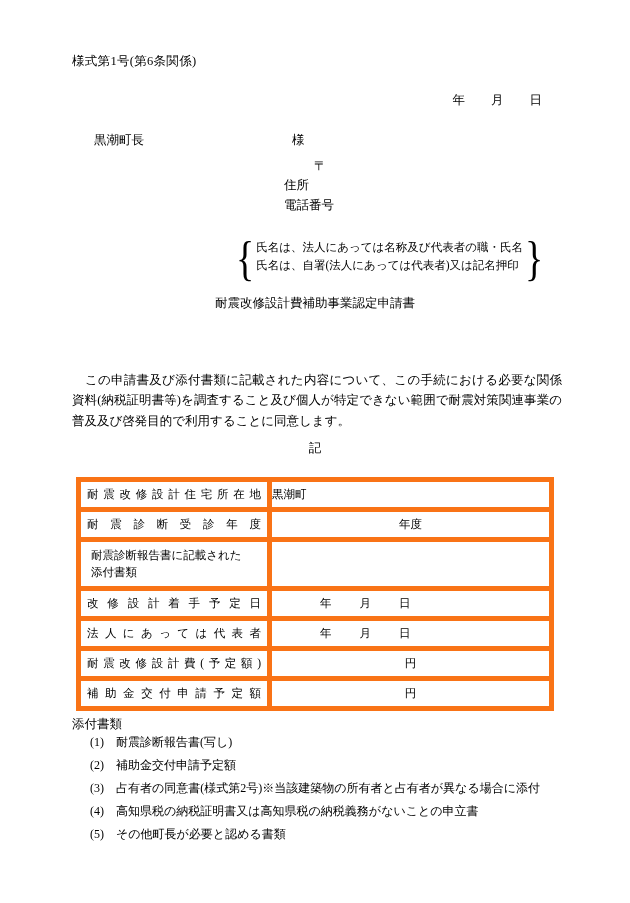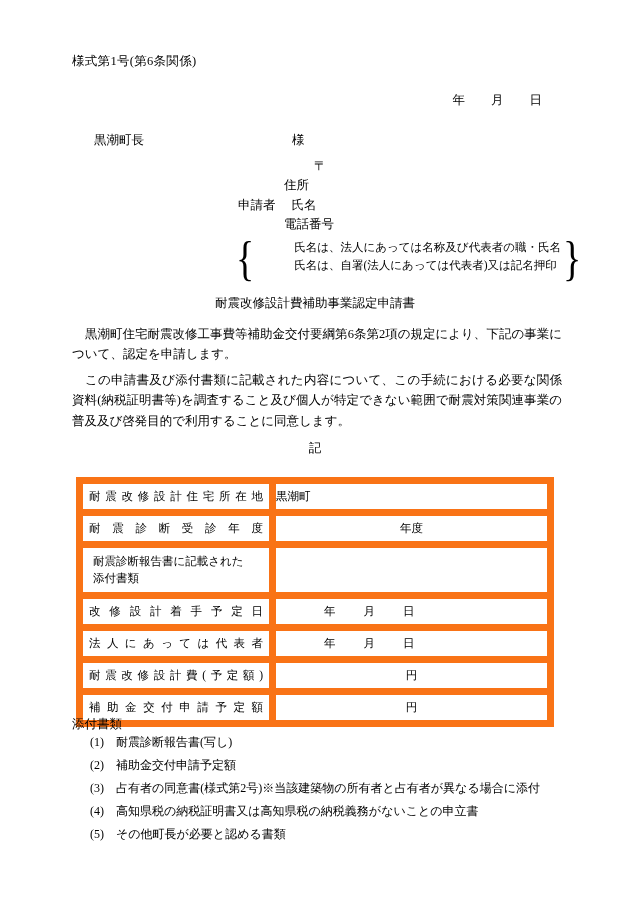--- a/index.html
+++ b/index.html
@@ -81,21 +81,20 @@
   .brace {
     font-size: 38px;
     line-height: 38px;
     display: flex;
     align-items: center;
     transform: scaleY(1.25);
     margin-top: 2px;
   }
   .brace-inner {
     padding: 0 2px;
-    margin-left: 38px;
   }
 
   .title {
     position: absolute;
     left: 0;
     top: 295px;
     width: 630px;
     text-align: center;
     font-size: 12.5px;
   }
@@ -123,21 +122,21 @@
 
   table.main {
     position: absolute;
     left: 76px;
     top: 477px;
     width: 478px;
     border-collapse: collapse;
     font-size: 11.5px;
   }
   table.main td {
-    border: 7px solid #f97316;
+    border: 5px solid #f97316;
     padding: 0;
     vertical-align: middle;
     height: 25px;
   }
   td.label {
     width: 176px;
     text-align: center;
     padding: 3px 6px;
     line-height: 1.45;
   }
@@ -198,38 +197,34 @@
     <span>年</span><span class="gap-s"></span><span>月</span><span class="gap-s"></span><span>日</span>
   </div>
 
   <div class="addressee">
     <span>黒潮町長</span><span class="sama">様</span>
   </div>
 
   <div class="applicant-block">
     <div class="row ap-zip">〒</div>
     <div class="row ap-addr">住所</div>
-    <div class="row ap-name">
-      <span>申請者</span><span class="lbl2">氏名</span>
-    </div>
     <div class="row ap-tel">電話番号</div>
   </div>
 
   <div class="brace-block">
     <span class="brace">{</span>
     <span class="brace-inner">
       <div>氏名は、法人にあっては名称及び代表者の職・氏名</div>
       <div>氏名は、自署(法人にあっては代表者)又は記名押印</div>
     </span>
     <span class="brace">}</span>
   </div>
 
   <div class="title">耐震改修設計費補助事業認定申請書</div>
 
-  <div class="para para1 indent">黒潮町住宅耐震改修工事費等補助金交付要綱第6条第2項の規定により、下記の事業について、認定を申請します。</div>
   <div class="para para2 indent">この申請書及び添付書類に記載された内容について、この手続における必要な関係資料(納税証明書等)を調査すること及び個人が特定できない範囲で耐震対策関連事業の普及及び啓発目的で利用することに同意します。</div>
 
   <div class="ki">記</div>
 
   <table class="main">
     <tbody>
       <tr>
         <td class="label">
           <span class="spread">耐震改修設計住宅所在地</span>
         </td>

